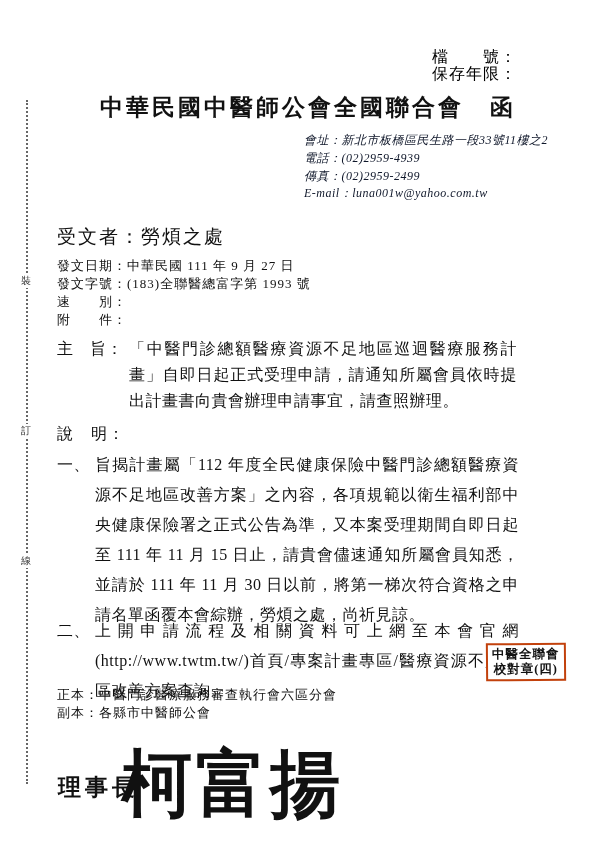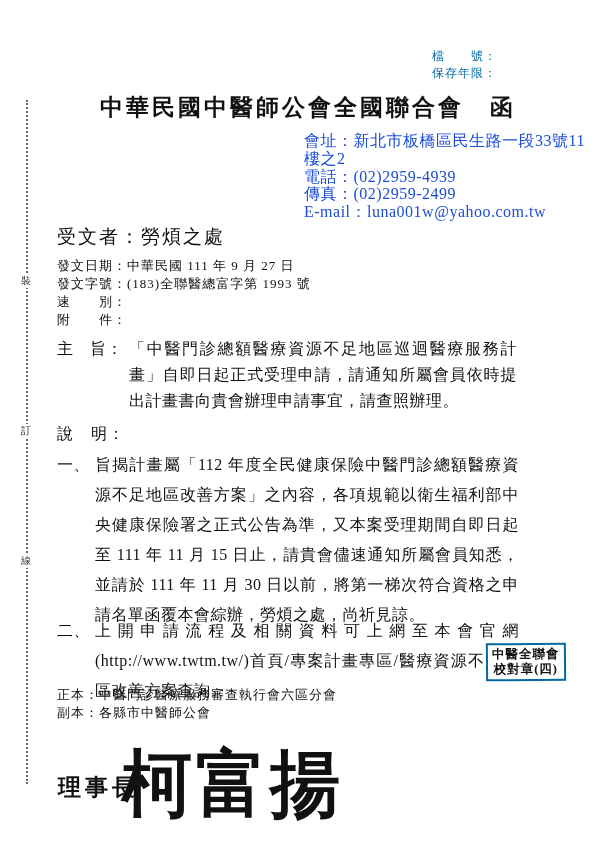--- a/index.html
+++ b/index.html
@@ -7,28 +7,28 @@
   body {
     position:relative;
     background:#ffffff;
     color:#111;
     font-family:"Liberation Serif","DejaVu Serif",serif;
     overflow:hidden;
   }
   .abs { position:absolute; }
 
   
-  .file-block { top:48px; left:432px; font-size:12px; line-height:17px; letter-spacing:1px; color:#0369a1; }
+  .file-block { top:48px; left:432px; font-size:16px; line-height:17px; letter-spacing:1px; color:#000000; }
 
   
   .doc-title { top:92px; left:0; width:600px; text-align:center; font-size:23px; font-weight:bold; letter-spacing:3px; white-space:nowrap;padding-left:16px; }
   .doc-title .gap { display:inline-block; width:26px; }
 
   
-  .contact { top:132px; left:304px; font-size:16px; line-height:17.8px; letter-spacing:0.5px; color:#1d4ed8; }
+  .contact { top:132px; left:304px; font-size:12px; line-height:17.8px; letter-spacing:0.5px; color:#0f172a;font-style:italic; }
 
   
   .recipient { top:224px; left:57px; font-size:19px; letter-spacing:2px; }
 
   
   .meta { top:257px; left:57px; font-size:13px; line-height:18px; letter-spacing:1px; }
 
   
   .para { display:flex; font-size:16px; letter-spacing:0.5px; }
   .subject { top:336px; left:57px; width:460px; }
@@ -41,21 +41,21 @@
 
   .item { left:57px; width:462px; }
   .item .marker { width:38px; flex:0 0 38px; line-height:30px; }
   .item .content { width:424px; line-height:30px; text-align:justify; }
   .item-1 { top:450px; }
   .item-2 { top:616px; }
 
   
   .stamp {
     top:643px; left:486px;
-    border:2px solid #0369a1;
+    border:2px solid #c2410c;
     padding:2px 4px;
     font-size:12.5px; font-weight:bold; line-height:15px;
     letter-spacing:1px; text-align:center; color:#111;
     background:#fff; transform:rotate(-0.5deg);
   }
 
   
   .copies { top:686px; left:57px; font-size:13px; line-height:17.5px; letter-spacing:1px; }
 
   

